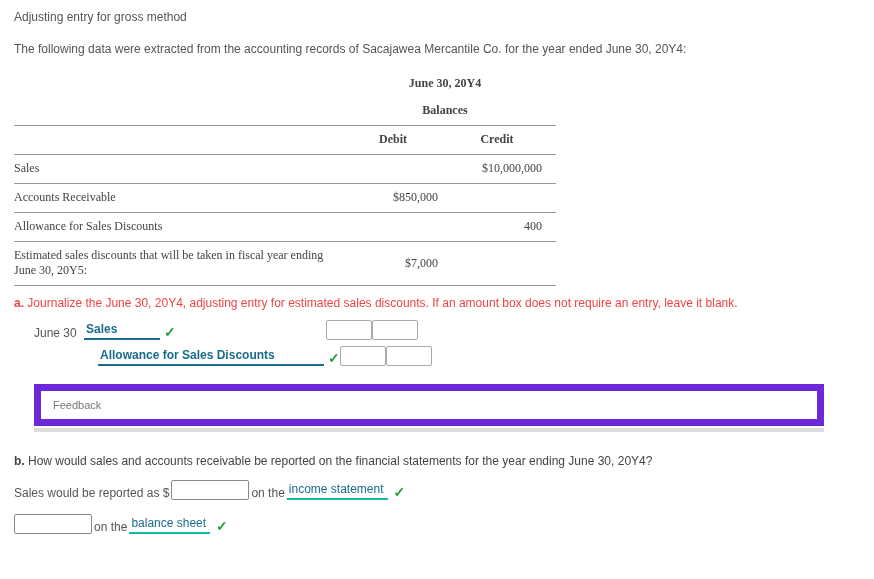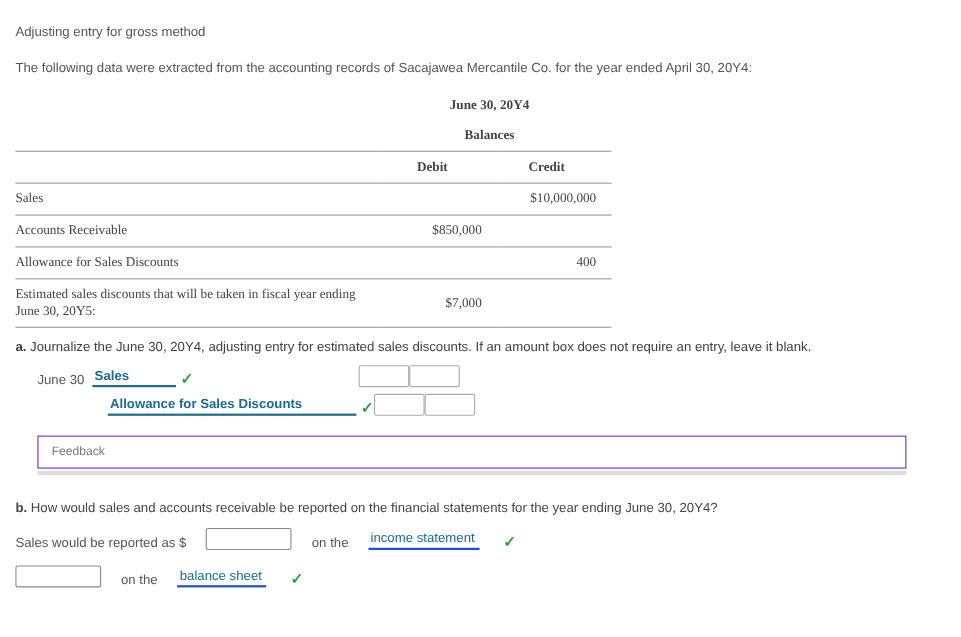--- a/index.html
+++ b/index.html
@@ -8,21 +8,20 @@
     color: #333;
     margin: 0;
     padding: 10px 14px;
     background: #fff;
     width: 874px;
     box-sizing: border-box;
   }
   .title {
     color: #555;
     margin-bottom: 18px;
-    margin-top: 12px;
   }
   .intro {
     color: #555;
     margin-bottom: 14px;
   }
   table.bal {
     border-collapse: collapse;
     margin-bottom: 10px;
   }
   table.bal td, table.bal th {
@@ -30,21 +29,21 @@
     font-size: 12px;
     color: #444;
     vertical-align: middle;
     font-family: Liberation Serif, serif;
   }
   table.bal .lblcol { width: 320px; }
   table.bal .numcol { width: 90px; text-align: right; }
   table.bal .hdr1 { text-align: center; font-weight: bold; }
   table.bal .hdr2 { font-weight: bold; text-align: center; }
   table.bal .sepline td { border-bottom: 1px solid #999; padding:0; height:1px;}
-  .qlabel { margin: 8px 0 10px 0; color:#404040; }
+  .qlabel { margin: 8px 0 10px 0; color:#ef4444; }
   .qlabel b { font-weight: bold; }
   .je {
     display: flex;
     align-items: flex-end;
     margin: 6px 0 6px 20px;
   }
   .je .date { width: 50px; color:#555;}
   .je .acct {
     color: #1a6b8c;
     font-weight: bold;
@@ -68,58 +67,58 @@
     padding:1px 3px;
     box-sizing: border-box;
   }
   .feedback-wrap {
     margin: 18px 0 22px 20px;
     width: 790px;
     border-bottom: 4px solid #ddd;
     padding-bottom: 2px;
   }
   .feedback-inner {
-    border: 1px solid #6d28d9;
+    border: 7px solid #6d28d9;
     padding: 8px 12px;
     font-size: 11px;
     color: #777;
     background:#fff;
   }
   .partb { color:#444; margin: 6px 0 12px 0;}
   .partb b { font-weight:bold;}
   .bline {
     display:flex;
     align-items:flex-end;
-    gap:18px;
+    gap:2px;
     margin: 6px 0 14px 0;
     color:#555;
     flex-wrap:wrap;
   }
   .bline .moneybox {
     width: 78px;
     height: 20px;
     border: 1px solid #888;
     border-radius:2px;
     font-size:12px;
     padding:1px 3px;
     box-sizing:border-box;
   }
   .linked {
     color:#1a6b8c;
-    border-bottom: 2px solid #1d4ed8;
+    border-bottom: 2px solid #14b8a6;
     padding: 0 4px 2px 2px;
     font-weight: normal;
   }
 </style>
 </head>
 <body>
 
 <div class="title">Adjusting entry for gross method</div>
 
-<div class="intro">The following data were extracted from the accounting records of Sacajawea Mercantile Co. for the year ended April 30, 20Y4:</div>
+<div class="intro">The following data were extracted from the accounting records of Sacajawea Mercantile Co. for the year ended June 30, 20Y4:</div>
 
 <table class="bal">
   <tbody>
       <tr>
         <td class="lblcol"></td>
         <td colspan="2" class="hdr1">June 30, 20Y4</td>
       </tr>
   <tr>
         <td></td>
         <td colspan="2" class="hdr1">Balances</td>

